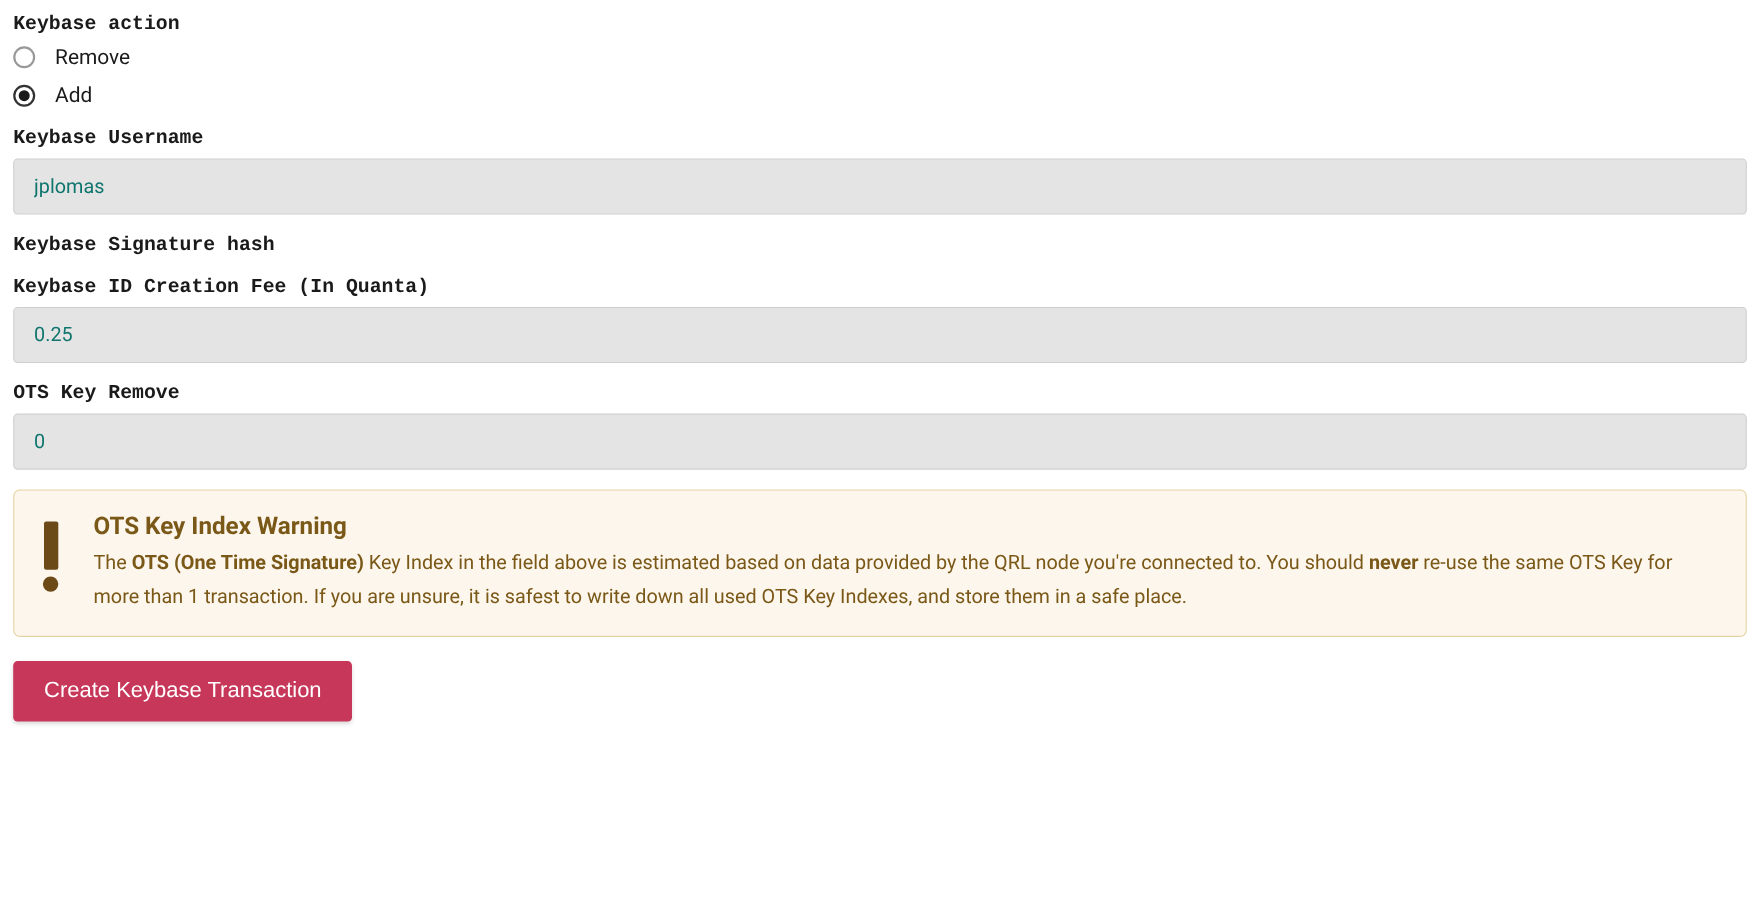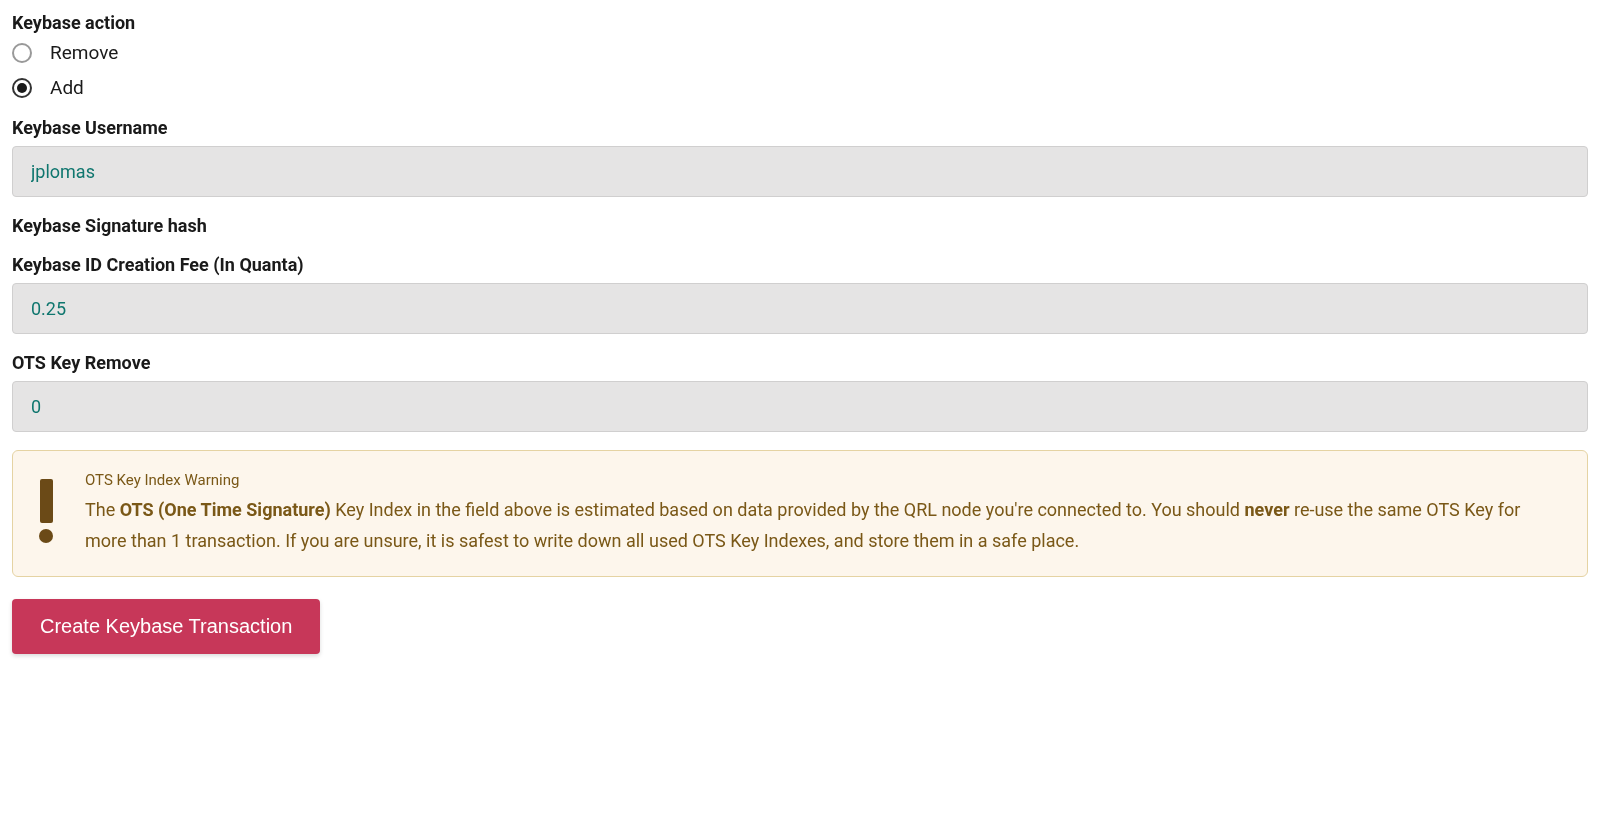--- a/index.html
+++ b/index.html
@@ -15,20 +15,21 @@
       padding: 12px;
     }
     .field-group {
       margin-bottom: 18px;
     }
     .field-label {
       font-weight: 700;
       font-size: 18px;
       margin-bottom: 8px;
       display: block;
+      font-family: Liberation Mono, monospace;
     }
     .radio-group {
       margin-top: 8px;
     }
     .radio-item {
       display: flex;
       align-items: center;
       margin-bottom: 12px;
       cursor: pointer;
     }
@@ -99,22 +100,22 @@
     .warning-icon .dot {
       width: 14px;
       height: 14px;
       background: #6b4a17;
       border-radius: 50%;
     }
     .warning-content {
       flex: 1;
     }
     .warning-title {
-      font-size: 15px;
-      font-weight: 400;
+      font-size: 22px;
+      font-weight: 700;
       color: #7a5817;
       margin-bottom: 6px;
     }
     .warning-text {
       font-size: 18px;
       line-height: 1.7;
       color: #7a5817;
     }
     .warning-text strong {
       font-weight: 700;

